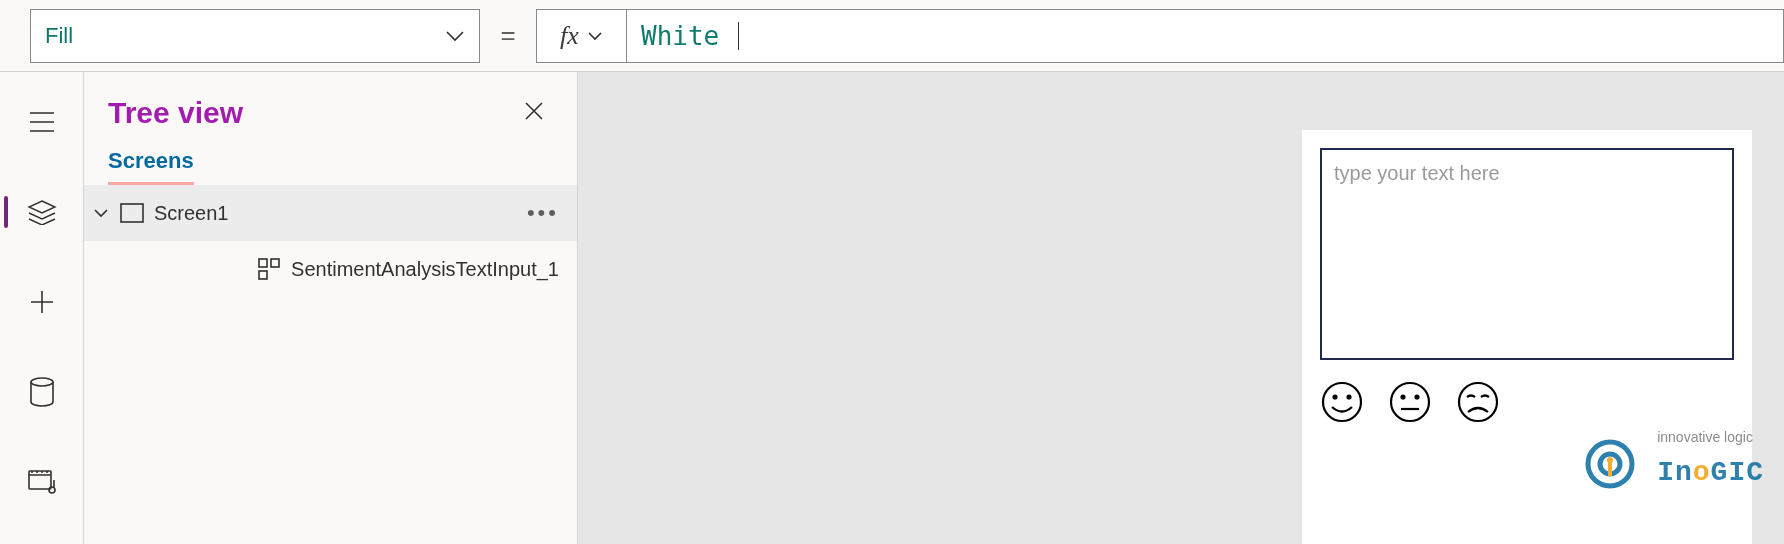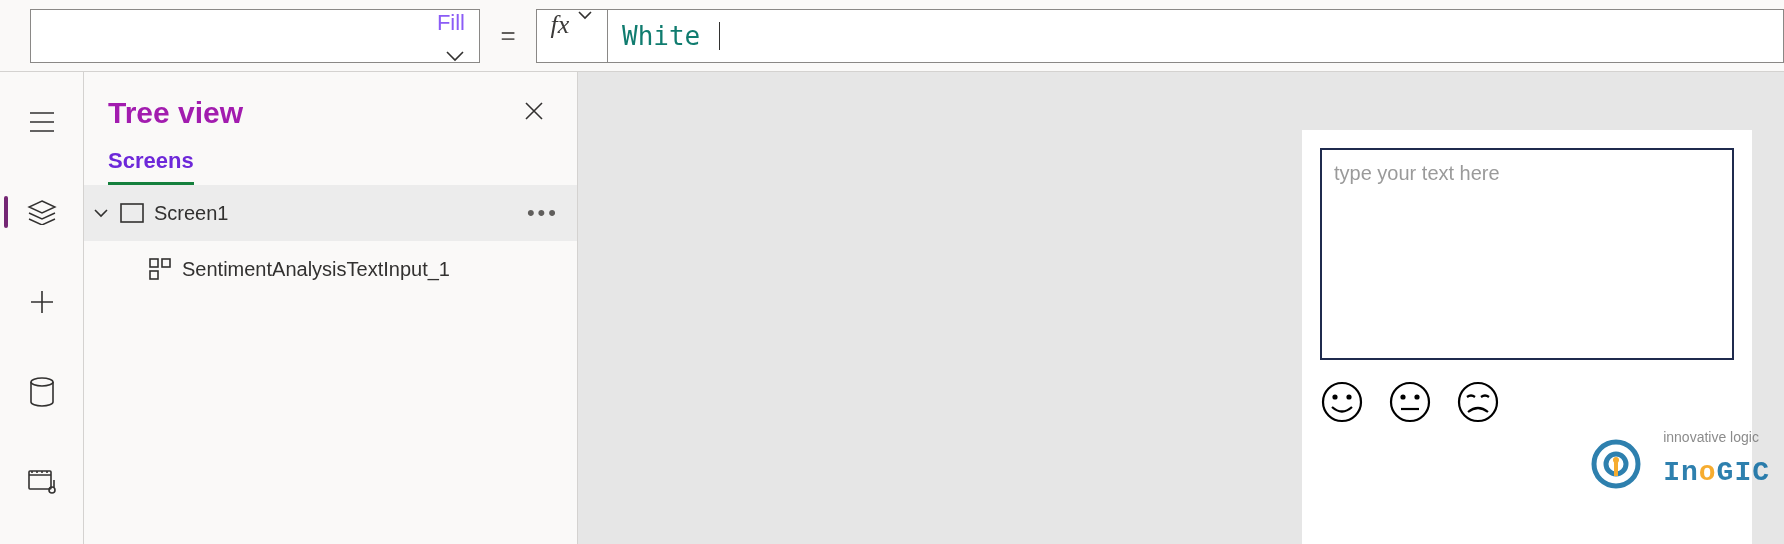--- a/index.html
+++ b/index.html
@@ -20,40 +20,40 @@
     align-items: center;
     padding-left: 30px;
     border-bottom: 1px solid #d4d2d0;
   }
   .prop-selector {
     width: 450px;
     height: 54px;
     background: #fff;
     border: 1px solid #8a8886;
     display: flex;
-    align-items: flex-end;
+    align-items: center;
     padding: 0 14px;
     font-size: 22px;
-    color: #8b5cf6;
-    cursor: pointer;
-    flex-direction: column;
+    color: #0f766e;
+    cursor: pointer;
   }
   .prop-selector .label { flex: 1; }
   .equals {
     width: 56px;
     text-align: center;
     font-size: 26px;
     color: #605e5c;
   }
   .fx-box {
-    width: 72px;
+    width: 91px;
     height: 54px;
     background: #fff;
     border: 1px solid #8a8886;
     display: flex;
+    align-items: center;
     justify-content: center;
     gap: 8px;
     cursor: pointer;
   }
   .fx-box .fx {
     font-family: "Times New Roman", serif;
     font-style: italic;
     font-size: 26px;
     color: #3b3a39;
   }
@@ -143,23 +143,23 @@
   }
   .tabs {
     display: flex;
     gap: 32px;
     padding: 8px 24px 0 24px;
     font-size: 22px;
     color: #605e5c;
   }
   .tab { padding-bottom: 8px; cursor: pointer; }
   .tab.active {
-    color: #6d28d9;
+    color: #0369a1;
     font-weight: 600;
-    border-bottom: 3px solid #15803d;
+    border-bottom: 3px solid #fca5a5;
   }
   .search-wrap {
     padding: 16px 24px;
   }
   .search-box {
     width: 100%;
     height: 54px;
     border: 1px solid #8a8886;
     background: #fff;
     display: flex;
@@ -179,20 +179,21 @@
 
   .tree-items { flex: 1; }
   .tree-row {
     height: 56px;
     display: flex;
     align-items: center;
     padding: 0 18px 0 8px;
     font-size: 20px;
     color: #323130;
     cursor: pointer;
+    justify-content: flex-end;
   }
   .tree-row.selected {
     background: #ececec;
   }
   .tree-row.child {
     padding-left: 64px;
   }
   .tree-row .more {
     margin-left: auto;
     font-size: 22px;
@@ -227,21 +228,21 @@
   }
   .emoji-row {
     display: flex;
     gap: 24px;
     margin-top: 20px;
   }
   .emoji-row svg { display: block; }
 
   .watermark {
     position: absolute;
-    right: 14px;
+    right: 20px;
     bottom: 54px;
     display: flex;
     align-items: center;
     gap: 21px;
     opacity: 0.85;
   }
   .watermark .brand {
     font-size: 28px;
     font-weight: 700;
     letter-spacing: 1px;

